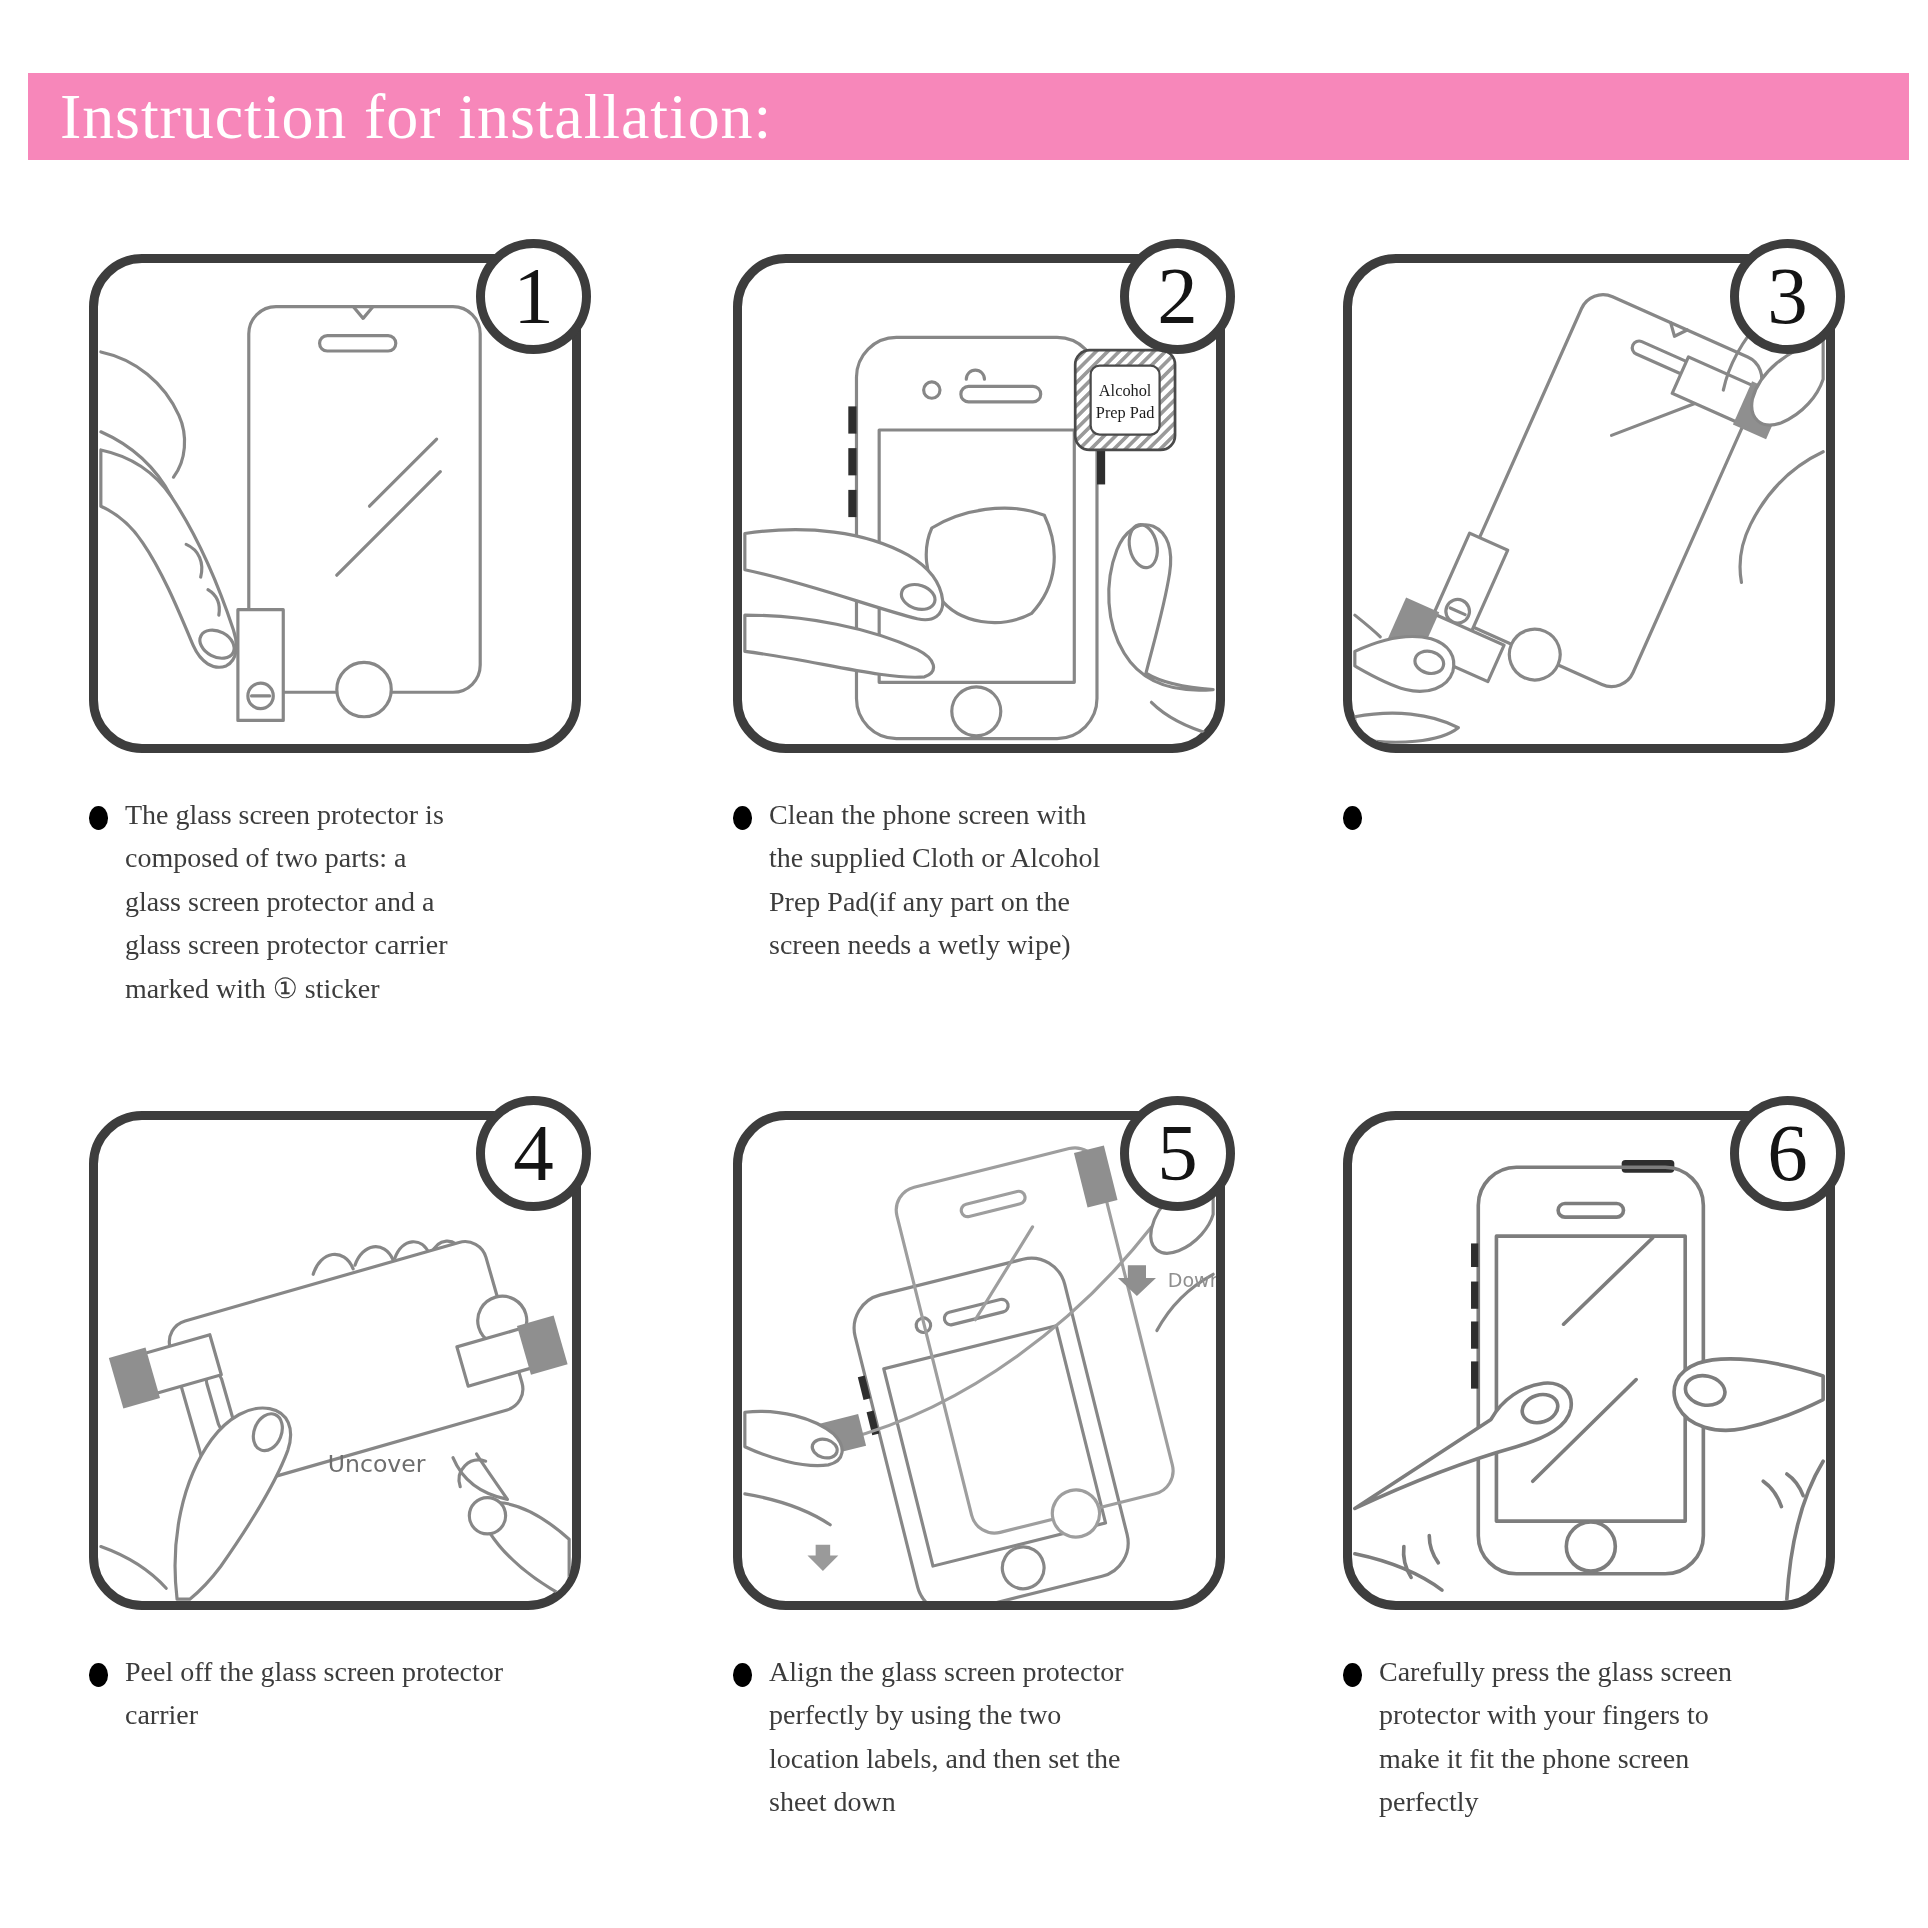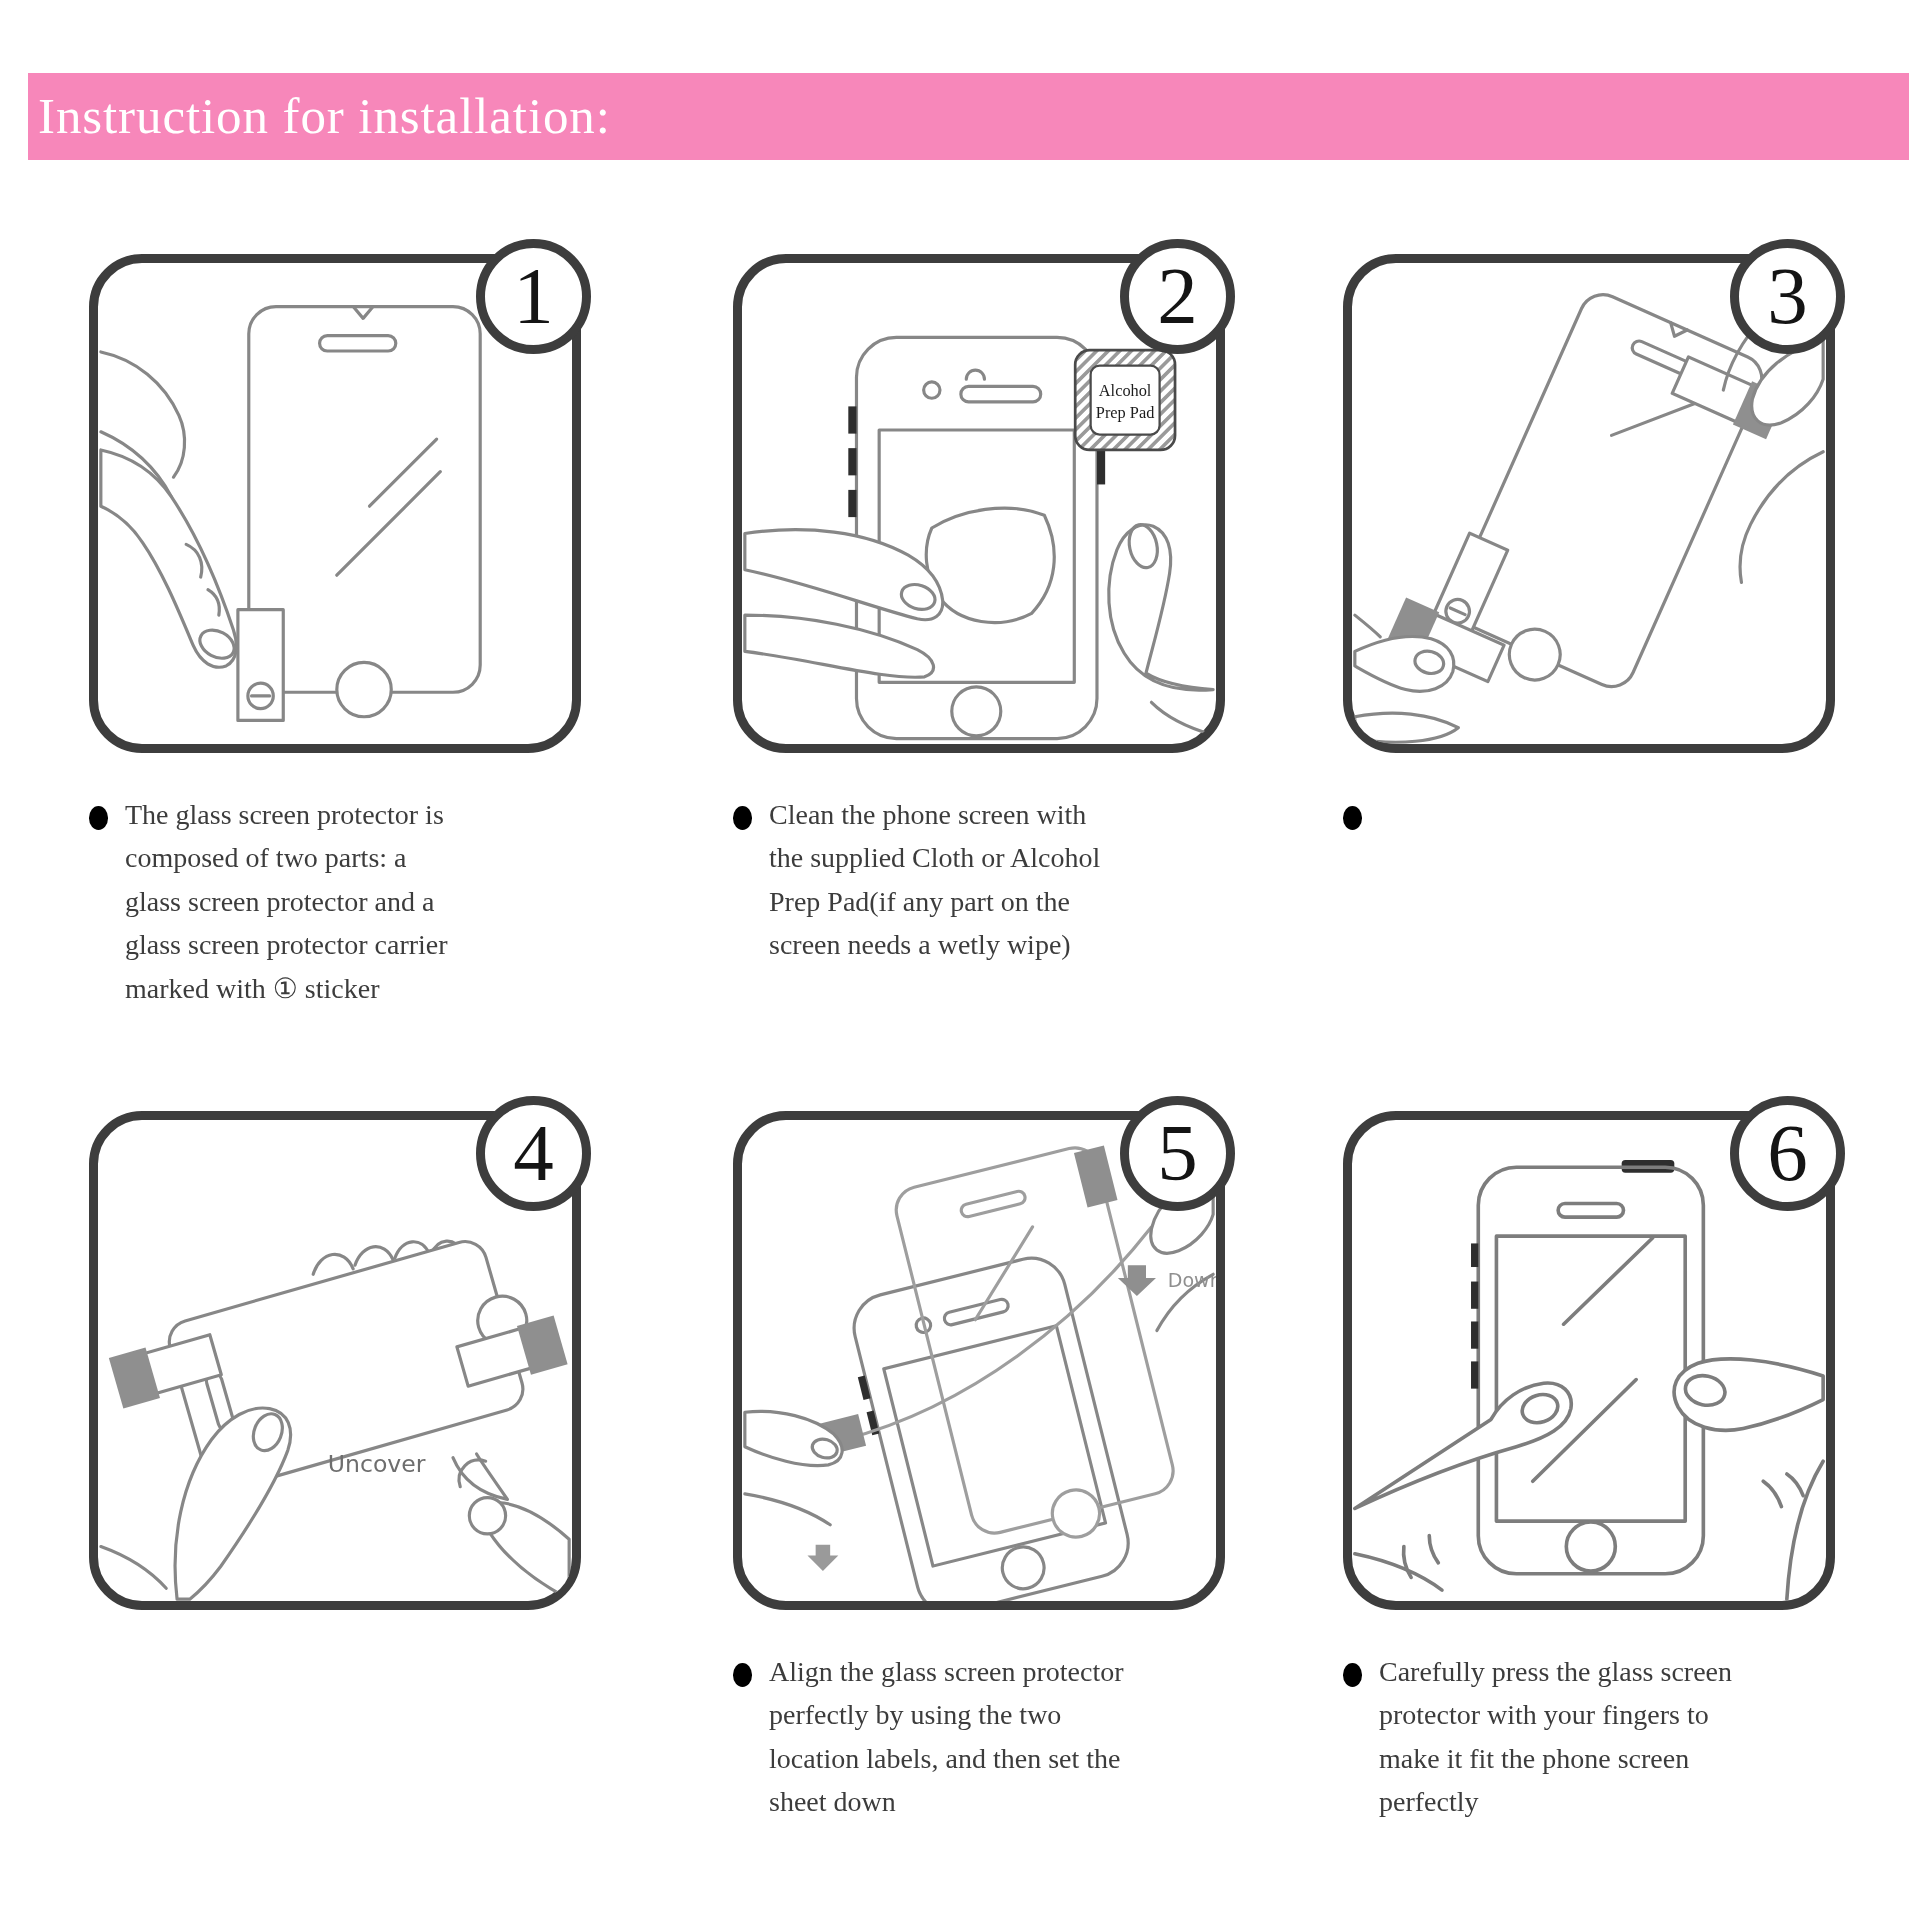--- a/index.html
+++ b/index.html
@@ -5,21 +5,21 @@
   html,body { margin:0; padding:0; background:#ffffff; }
   .page {
     position:relative; width:1928px; height:1928px; background:#ffffff;
     font-family:"Liberation Serif","DejaVu Serif",serif; overflow:hidden;
   }
   .header-bar {
     position:absolute; left:28px; top:73px; width:1881px; height:87px;
     background:#f787ba;
   }
   .header-title {
-    color:#ffffff; font-size:51px; line-height:87px; padding-left:10px;
+    color:#ffffff; font-size:64px; line-height:87px; padding-left:32px;
     font-family:"Liberation Serif","DejaVu Serif",serif; letter-spacing:0.9px;
     white-space:nowrap;
   }
   .cell { position:absolute; width:603px; }
   .cell.c1 { left:89px; }  .cell.c2 { left:733px; }  .cell.c3 { left:1343px; }
   .cell.r1 { top:254px; }  .cell.r2 { top:1111px; }
   .panel {
     position:relative; width:492px; height:499px; box-sizing:border-box;
     border:9.4px solid #3d3d3d; border-radius:53px; background:#ffffff;
   }
@@ -205,20 +205,25 @@
             <path d="M2,470 C30,480 56,496 74,516"></path>
             <path d="M518,528 C480,508 448,482 430,454 C420,436 426,420 446,422 C472,426 498,444 518,462 Z" fill="#ffffff"></path>
             <circle cx="428" cy="436" r="20" fill="#ffffff"></circle>
             <path d="M398,404 c-6,-18 10,-34 28,-28"></path>
           </g>
           <text x="252" y="388" class="sans" font-size="26" fill="#6e6e6e">Uncover</text>
         </svg>
       </div>
       <div class="num-badge">4</div>
     </div>
+    <div class="caption">
+      <span class="bullet-dot"></span>
+      <span class="caption-text">Peel off the glass screen protector
+carrier</span>
+    </div>
   </div>
 
   <div class="cell c2 r2">
     <div class="panel">
       <div class="panel-art">
         <svg viewBox="0 0 520 530">
           <g stroke="#878787" stroke-width="3.5" fill="none" stroke-linecap="round" stroke-linejoin="round">
             <g transform="rotate(-14 270 330)">
               <rect x="150" y="168" width="238" height="360" rx="38"></rect>
               <rect x="250" y="205" width="72" height="14" rx="7"></rect>

